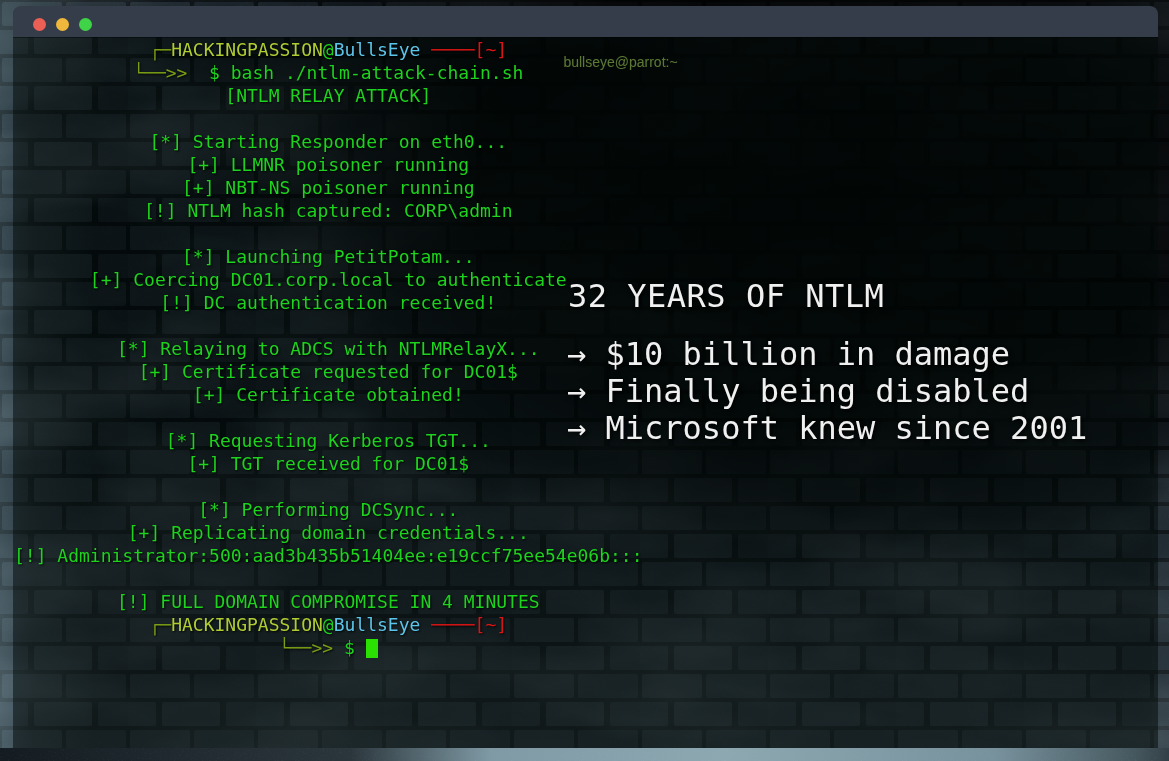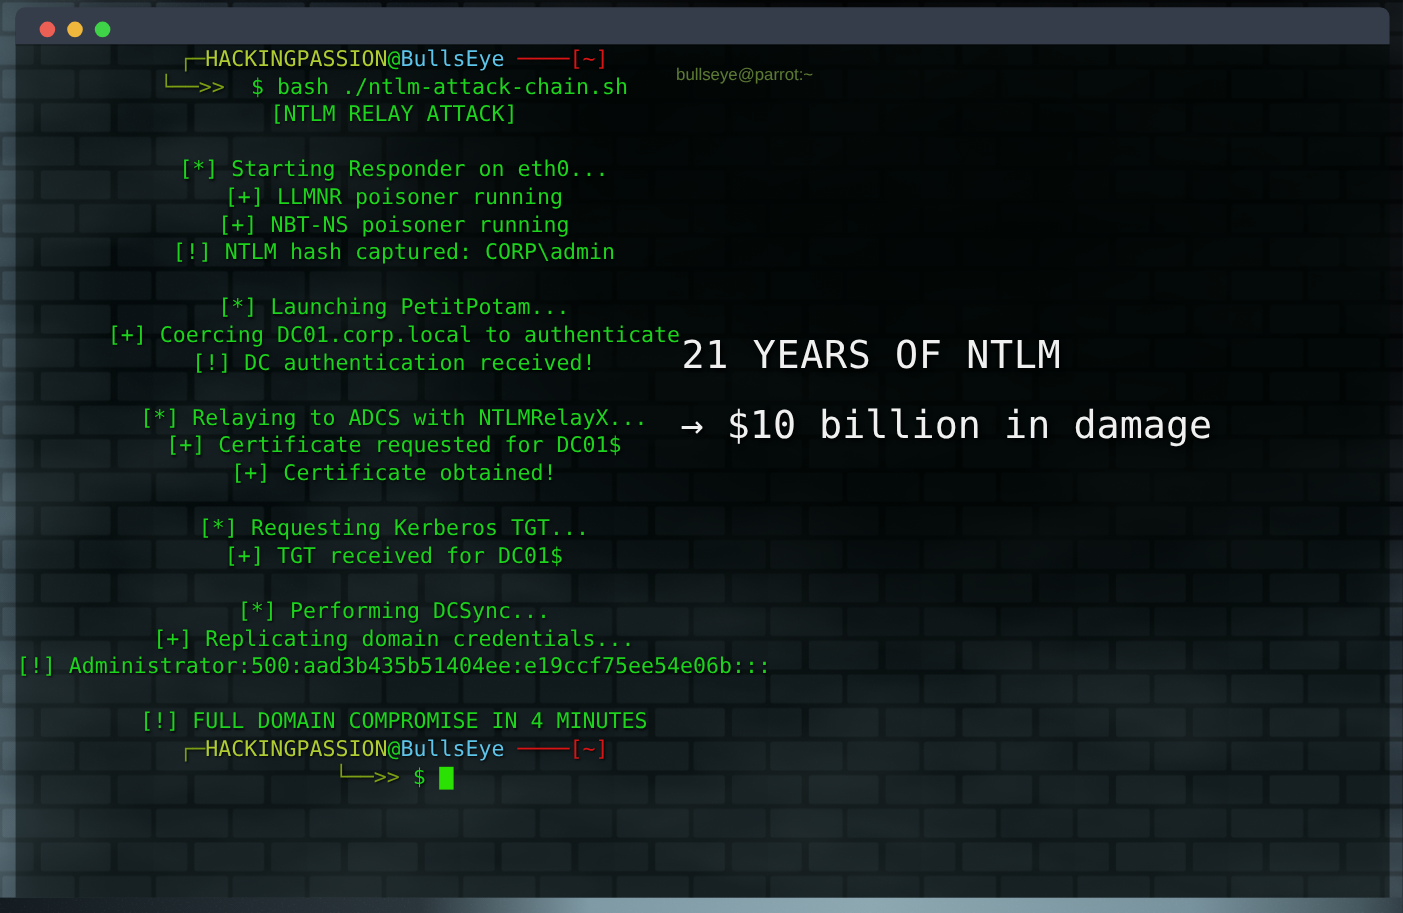--- a/index.html
+++ b/index.html
@@ -113,14 +113,14 @@
   <span class="dot d1" style="background: rgb(236, 95, 85);"></span>
   <span class="dot d2" style="background: rgb(240, 183, 61);"></span>
   <span class="dot d3" style="background: rgb(63, 211, 72);"></span>
   <div class="titlebar-title">bullseye@parrot:~</div>
 </div>
 
 <div class="terminal-body"></div>
 
 <div class="terminal-content" id="lines"><div class="tline"><span style="color: rgb(122, 158, 21);">┌─</span><span style="color: rgb(176, 204, 51);">HACKINGPASSION</span><span style="color: rgb(29, 211, 29);">@</span><span style="color: rgb(94, 197, 234);">BullsEye</span><span style="color: rgb(29, 211, 29);"> </span><span style="color: rgb(217, 20, 20);">────</span><span style="color: rgb(217, 20, 20);">[~]</span></div><div class="tline"><span style="color: rgb(122, 158, 21);">└──&gt;&gt;  </span><span style="color: rgb(29, 211, 29);">$ bash ./ntlm-attack-chain.sh</span></div><div class="tline"><span style="color: rgb(29, 211, 29);">[NTLM RELAY ATTACK]</span></div><div class="tline">&nbsp;</div><div class="tline"><span style="color: rgb(29, 211, 29);">[*] Starting Responder on eth0...</span></div><div class="tline"><span style="color: rgb(29, 211, 29);">[+] LLMNR poisoner running</span></div><div class="tline"><span style="color: rgb(29, 211, 29);">[+] NBT-NS poisoner running</span></div><div class="tline"><span style="color: rgb(29, 211, 29);">[!] NTLM hash captured: CORP\admin</span></div><div class="tline">&nbsp;</div><div class="tline"><span style="color: rgb(29, 211, 29);">[*] Launching PetitPotam...</span></div><div class="tline"><span style="color: rgb(29, 211, 29);">[+] Coercing DC01.corp.local to authenticate</span></div><div class="tline"><span style="color: rgb(29, 211, 29);">[!] DC authentication received!</span></div><div class="tline">&nbsp;</div><div class="tline"><span style="color: rgb(29, 211, 29);">[*] Relaying to ADCS with NTLMRelayX...</span></div><div class="tline"><span style="color: rgb(29, 211, 29);">[+] Certificate requested for DC01$</span></div><div class="tline"><span style="color: rgb(29, 211, 29);">[+] Certificate obtained!</span></div><div class="tline">&nbsp;</div><div class="tline"><span style="color: rgb(29, 211, 29);">[*] Requesting Kerberos TGT...</span></div><div class="tline"><span style="color: rgb(29, 211, 29);">[+] TGT received for DC01$</span></div><div class="tline">&nbsp;</div><div class="tline"><span style="color: rgb(29, 211, 29);">[*] Performing DCSync...</span></div><div class="tline"><span style="color: rgb(29, 211, 29);">[+] Replicating domain credentials...</span></div><div class="tline"><span style="color: rgb(29, 211, 29);">[!] Administrator:500:aad3b435b51404ee:e19ccf75ee54e06b:::</span></div><div class="tline">&nbsp;</div><div class="tline"><span style="color: rgb(29, 211, 29);">[!] FULL DOMAIN COMPROMISE IN 4 MINUTES</span></div><div class="tline"><span style="color: rgb(122, 158, 21);">┌─</span><span style="color: rgb(176, 204, 51);">HACKINGPASSION</span><span style="color: rgb(29, 211, 29);">@</span><span style="color: rgb(94, 197, 234);">BullsEye</span><span style="color: rgb(29, 211, 29);"> </span><span style="color: rgb(217, 20, 20);">────</span><span style="color: rgb(217, 20, 20);">[~]</span></div><div class="tline"><span style="color: rgb(122, 158, 21);">└──&gt;&gt; </span><span style="color: rgb(29, 211, 29);">$ </span><span class="cursor" style="background: rgb(43, 225, 4);"> </span></div></div>
 
-<div class="overlay-title">21 YEARS OF NTLM</div>
-<div class="overlay-bullets" id="bullets"><div class="bline">→ $10 billion in damage</div></div>
+<div class="overlay-title">32 YEARS OF NTLM</div>
+<div class="overlay-bullets" id="bullets"><div class="bline">→ $10 billion in damage</div><div class="bline">→ Finally being disabled</div><div class="bline">→ Microsoft knew since 2001</div></div>
 
 </body></html>

